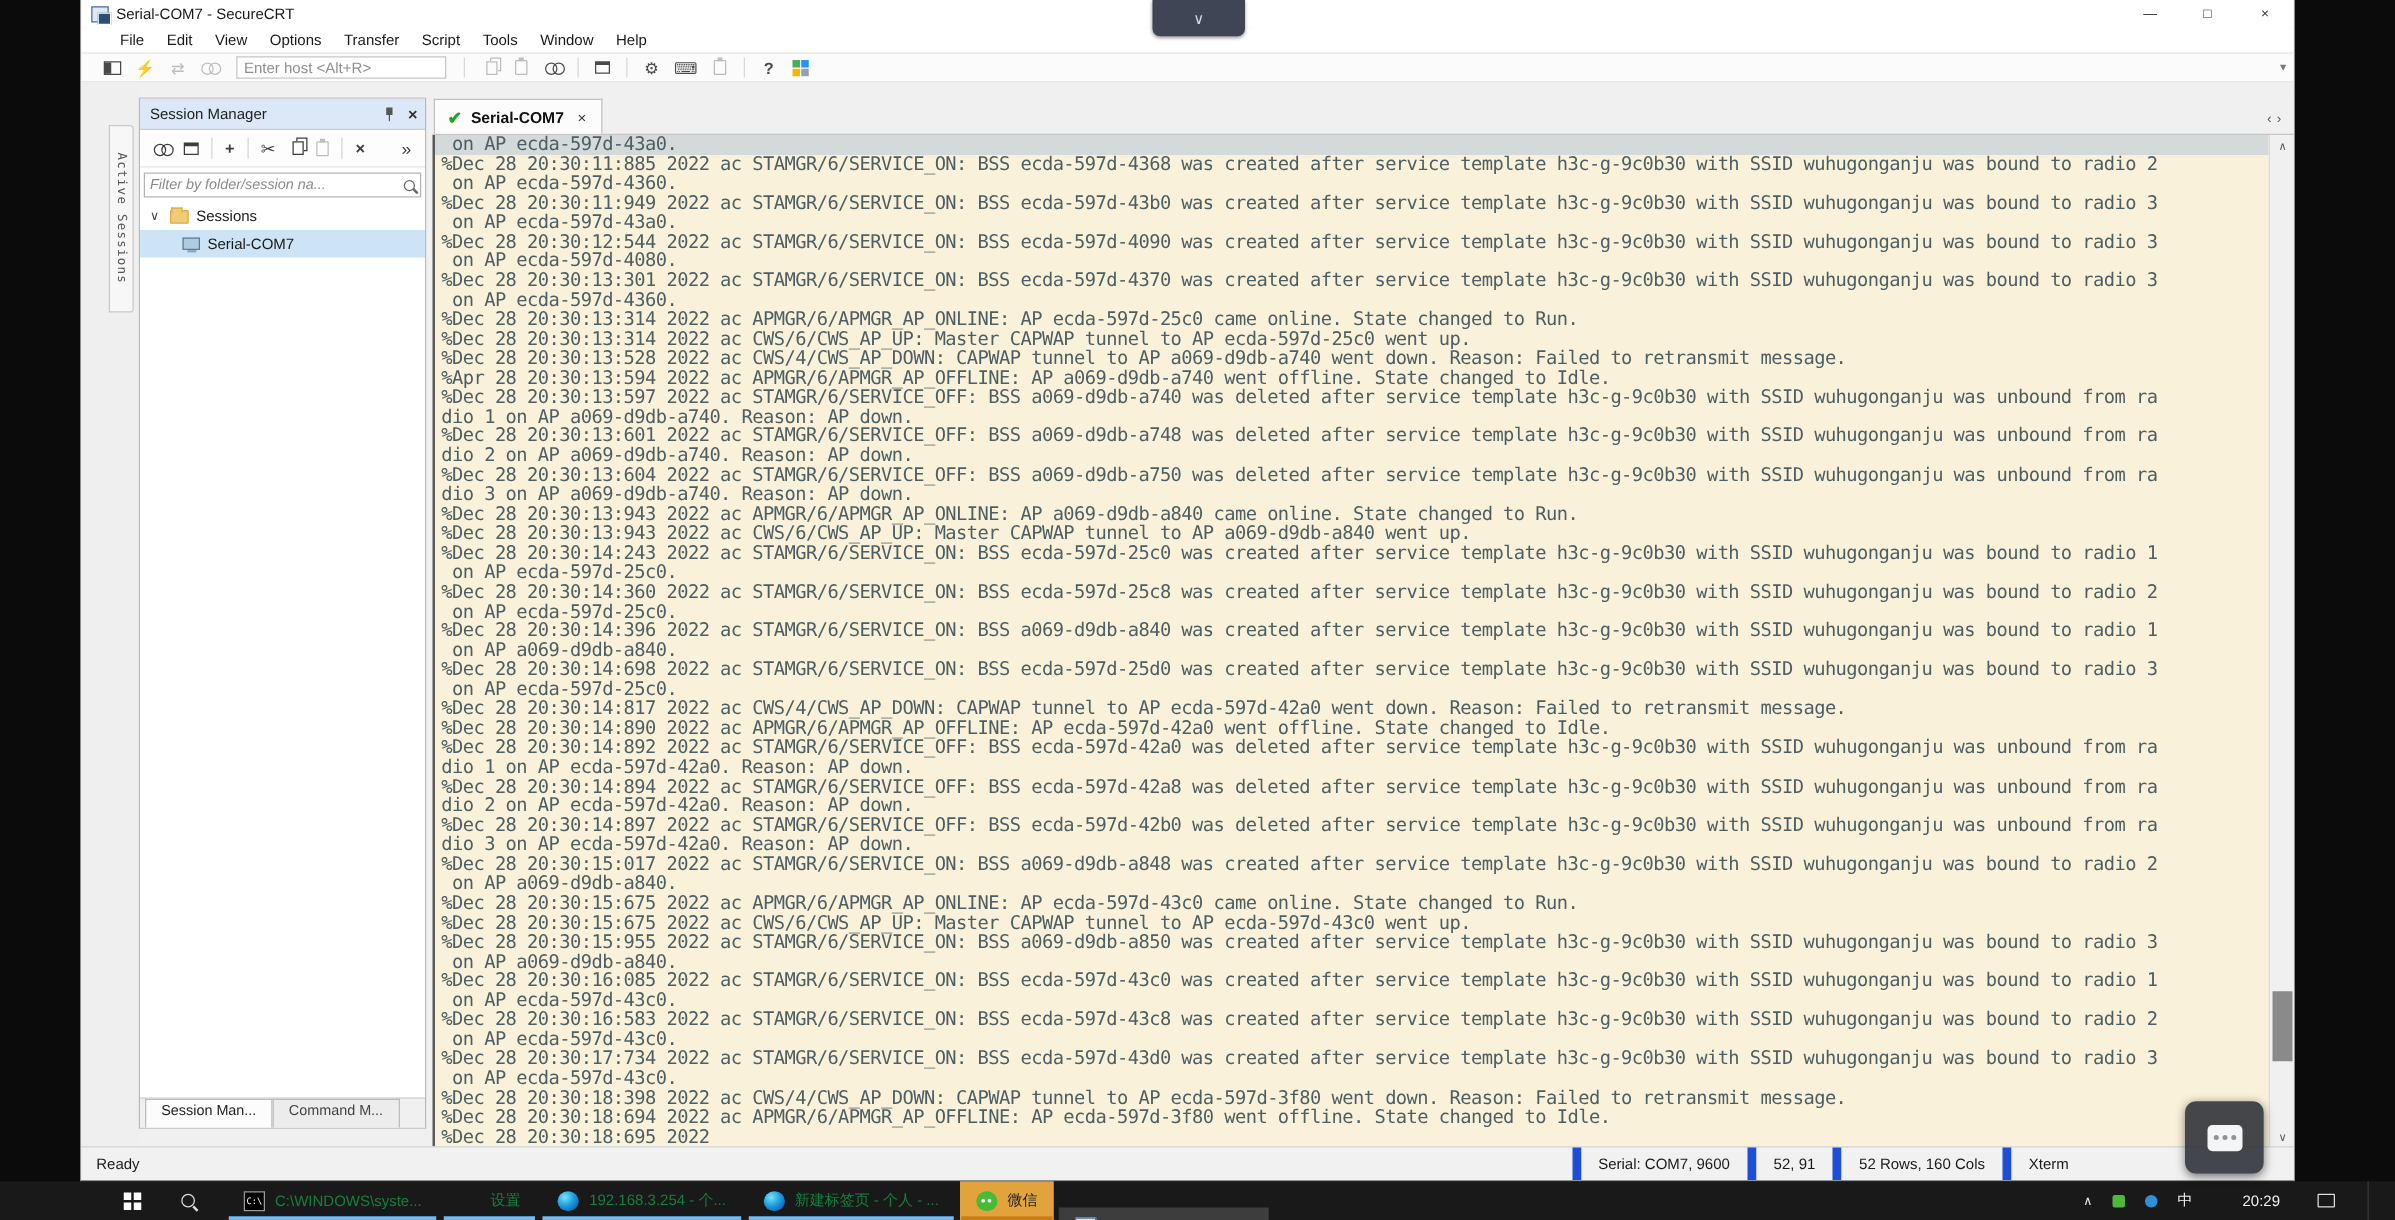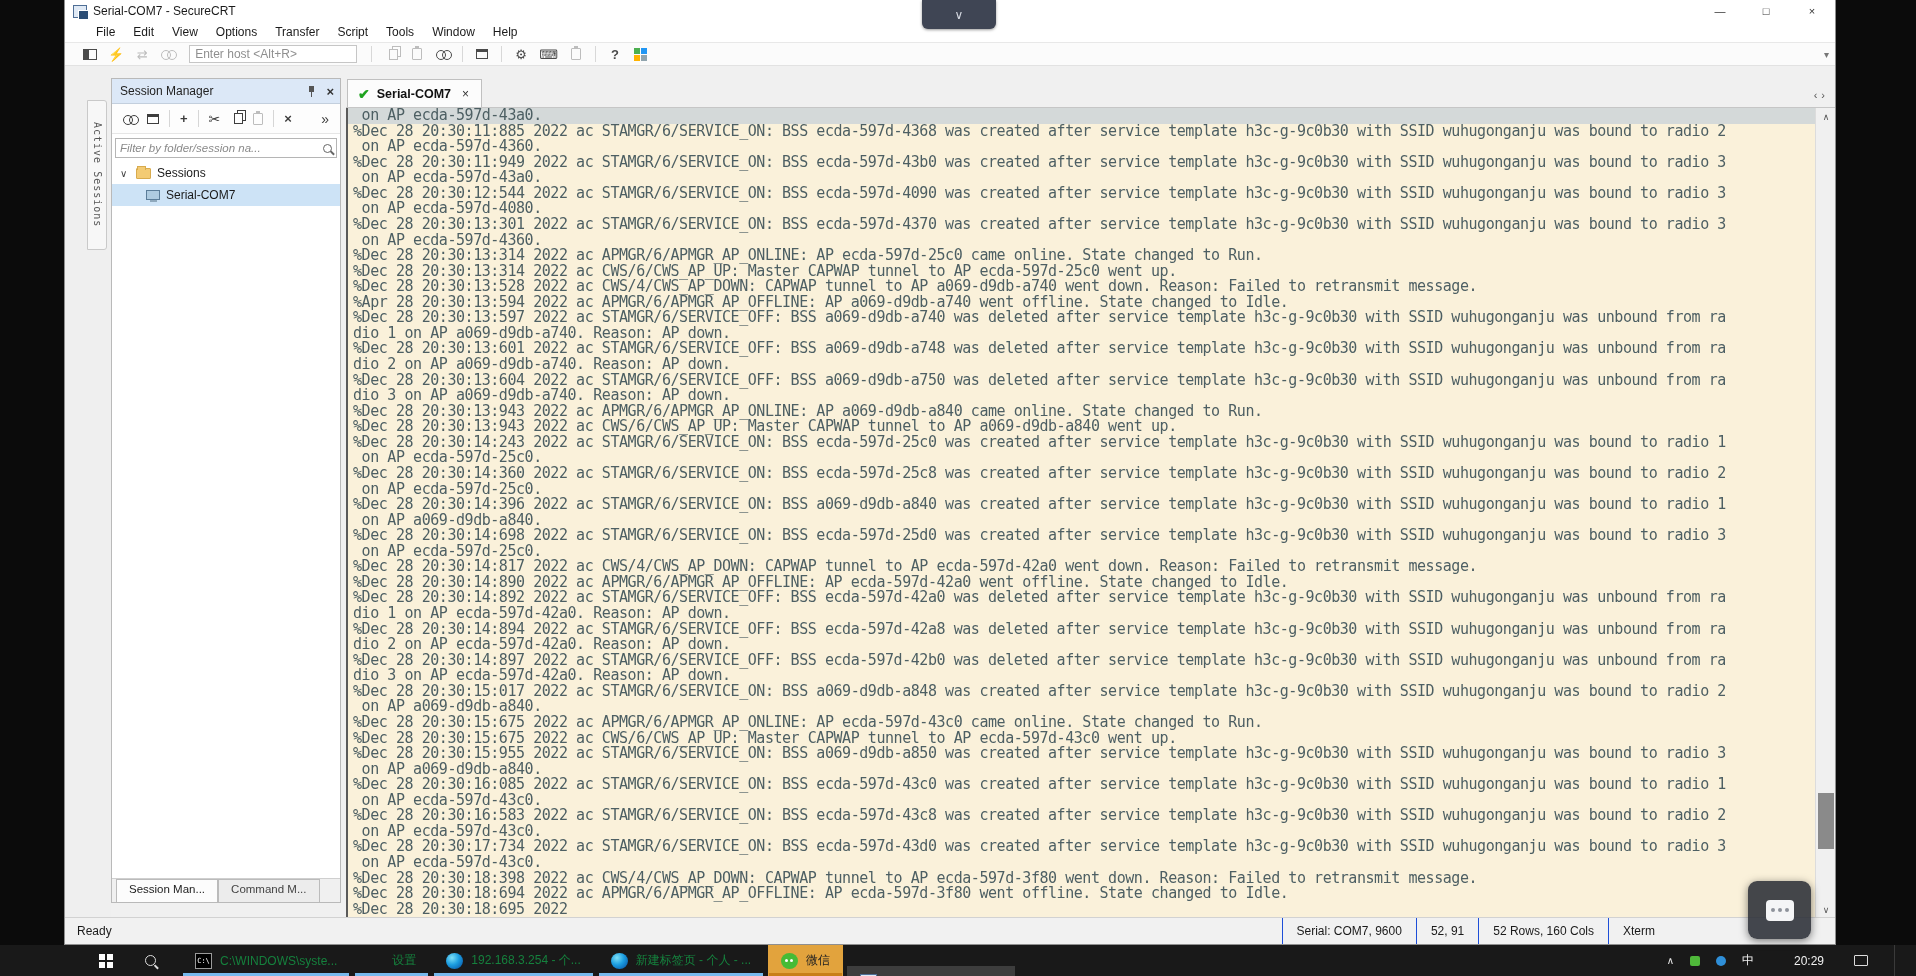--- a/index.html
+++ b/index.html
@@ -118,21 +118,21 @@
   .sb-btn { position:absolute; left:0; width:20px; height:17px; display:flex; align-items:center; justify-content:center;
             color:#555; font-size:9px; }
   .sb-up { top:0; } .sb-down { bottom:0; }
   .sb-thumb { position:absolute; left:2px; width:16px; top:685px; height:56px; background:#8a8a8a; }
 
   
   .statusbar { position:absolute; left:0; bottom:0; right:0; height:27px; background:#f1f1f1;
                border-top:1px solid #d2d2d2; display:flex; align-items:center; font-size:12px; color:#1a1a1a; }
   .status-ready { padding-left:12px; }
   .status-cells { margin-left:auto; margin-right:166px; display:flex; height:100%; align-items:center; }
-  .status-cell { border-left:1px solid #1d4ed8; padding:0 14px; height:100%; display:flex; align-items:center; }
+  .status-cell { border-left:7px solid #1d4ed8; padding:0 14px; height:100%; display:flex; align-items:center; }
 
   
   .taskbar { position:absolute; left:0; top:945px; width:1916px; height:31px; background:#191919;
              display:flex; align-items:center; color:#e9e9e9; }
   .start-btn { width:44px; height:100%; margin-left:84px; display:flex; align-items:center; justify-content:center; }
   .win-logo { width:6px; height:6px; background:#fdfdfd; box-shadow:8px 0 #fdfdfd, 0 8px #fdfdfd, 8px 8px #fdfdfd;
               margin-right:8px; margin-bottom:8px; }
   .search-btn { width:44px; height:100%; display:flex; align-items:center; justify-content:center; color:#ddd; }
   .lens.white { border-color:#ddd; width:11px; height:11px; }
   .lens.white::after { background:#ddd; }

